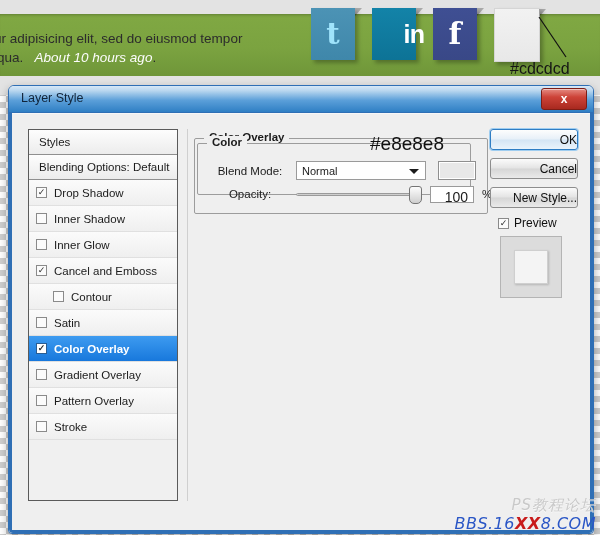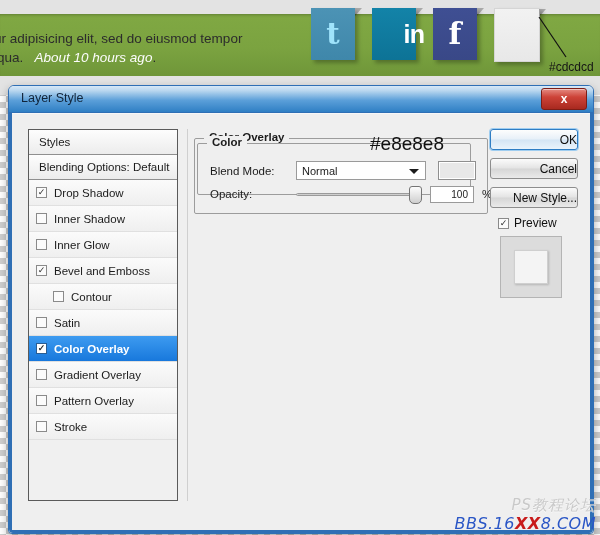--- a/index.html
+++ b/index.html
@@ -54,22 +54,22 @@
   }
   #icon-twitter{left:311px;background:linear-gradient(180deg,#4c93b5 0%,#3f87aa 100%);}
   #icon-twitter .social-glyph{font-size:29px;color:#9fe3fb;font-family:"DejaVu Serif",serif;}
   #icon-linkedin{left:372px;background:linear-gradient(180deg,#1383a8 0%,#0d7396 100%);}
   #icon-linkedin .social-glyph{font-size:25px;font-family:"Liberation Sans",sans-serif;letter-spacing:-.5px;padding-left:20px;}
   #icon-facebook{left:433px;background:linear-gradient(180deg,#3f4f93 0%,#394887 100%);}
   #icon-facebook .social-glyph{font-size:30px;font-family:"DejaVu Serif",serif;}
   #icon-blank{left:494px;background:linear-gradient(180deg,#f2f2f2 0%,#e8e8e8 100%);border:1px solid #d5d5d5;}
 
   #annot-cdcdcd{
-    position:absolute;left:510px;top:60px;font-size:12px;color:#151515;
-    font-family:"Liberation Sans",sans-serif;white-space:nowrap;margin-left:39px;
+    position:absolute;left:510px;top:60px;font-size:16px;color:#151515;
+    font-family:"Liberation Sans",sans-serif;white-space:nowrap;
   }
   #annot-cdcdcd-leader{
     position:absolute;left:0;top:0;width:600px;height:95px;pointer-events:none;
   }
 
   
   #layer-style-dialog{
     position:absolute;left:8px;top:85px;width:584px;height:447px;
     border:1px solid #2f6fb5;border-radius:6px 6px 4px 4px;
     background:#eeeeee;
@@ -150,21 +150,21 @@
     position:absolute;border:1px solid #9c9c9c;border-radius:2px;
   }
   .group-legend{
     position:absolute;top:-8px;left:9px;background:#efefef;padding:0 5px;
     font-size:11.5px;font-weight:bold;color:#1b1b1b;
   }
   #color-overlay-group{left:6px;top:9px;width:292px;height:74px;}
   #color-group{left:9px;top:14px;width:272px;height:50px;}
 
   .field-label{
-    position:absolute;font-size:11.5px;color:#1b1b1b;text-align:left;
+    position:absolute;font-size:11.5px;color:#1b1b1b;text-align:center;
   }
   #blend-mode-label{left:22px;top:36px;width:80px;}
   #opacity-label{left:22px;top:59px;width:80px;}
 
   #blend-mode-select{
     position:absolute;left:108px;top:32px;width:130px;height:19px;
     background:#ffffff;border:1px solid #9a9a9a;box-sizing:border-box;
   }
   #blend-mode-value{
     position:absolute;left:5px;top:3px;font-size:11px;color:#1b1b1b;
@@ -187,21 +187,21 @@
   #opacity-slider-thumb{
     position:absolute;left:221px;top:57px;width:11px;height:16px;
     background:linear-gradient(180deg,#fdfdfd 0%,#cecece 100%);
     border:1px solid #757575;border-radius:3px 3px 5px 5px;cursor:pointer;
   }
   #opacity-input{
     position:absolute;left:242px;top:57px;width:44px;height:17px;
     background:#ffffff;border:1px solid #9a9a9a;box-sizing:border-box;
   }
   #opacity-value{
-    position:absolute;right:5px;top:2px;font-size:10px;color:#1b1b1b;
+    position:absolute;right:5px;top:2px;font-size:14px;color:#1b1b1b;
   }
   #opacity-percent{
     position:absolute;left:294px;top:59px;font-size:11.5px;color:#1b1b1b;
   }
   #annot-e8e8e8{
     position:absolute;left:182px;top:4px;font-size:19px;color:#0f0f0f;
     font-family:"Liberation Sans",sans-serif;white-space:nowrap;z-index:20;
   }
 
   
@@ -307,21 +307,21 @@
             <div class="style-row">
               <span class="cb"></span>
               <span>Inner Shadow</span>
             </div>
             <div class="style-row">
               <span class="cb"></span>
               <span>Inner Glow</span>
             </div>
             <div class="style-row">
               <span class="cb checked"></span>
-              <span>Bevel and Emboss</span>
+              <span>Cancel and Emboss</span>
             </div>
             <div class="style-row indent">
               <span class="cb"></span>
               <span>Contour</span>
             </div>
             <div class="style-row">
               <span class="cb"></span>
               <span>Satin</span>
             </div>
             <div class="style-row selected">

